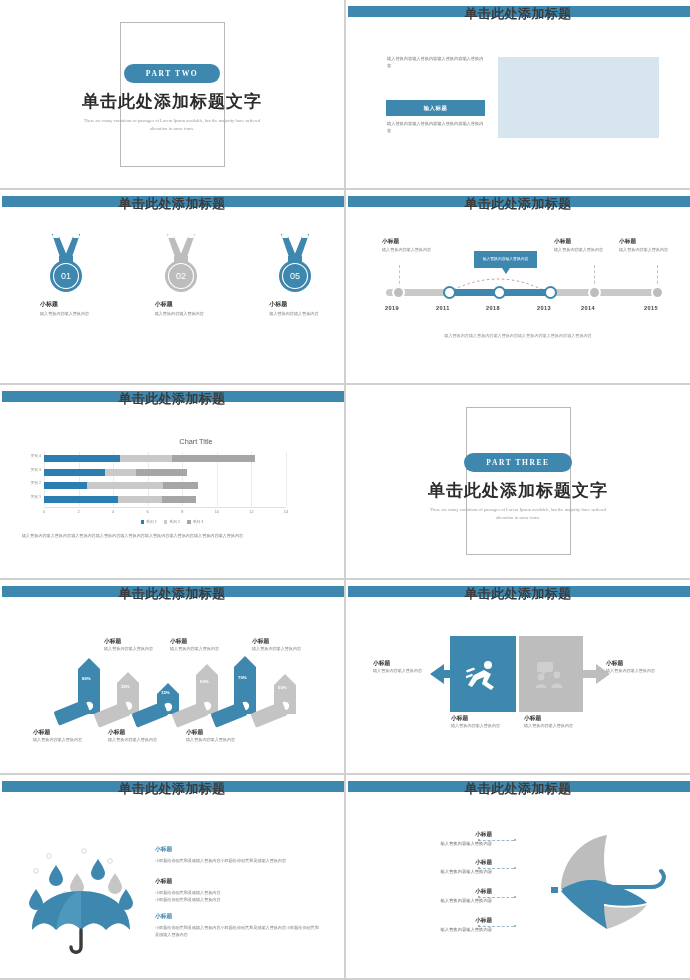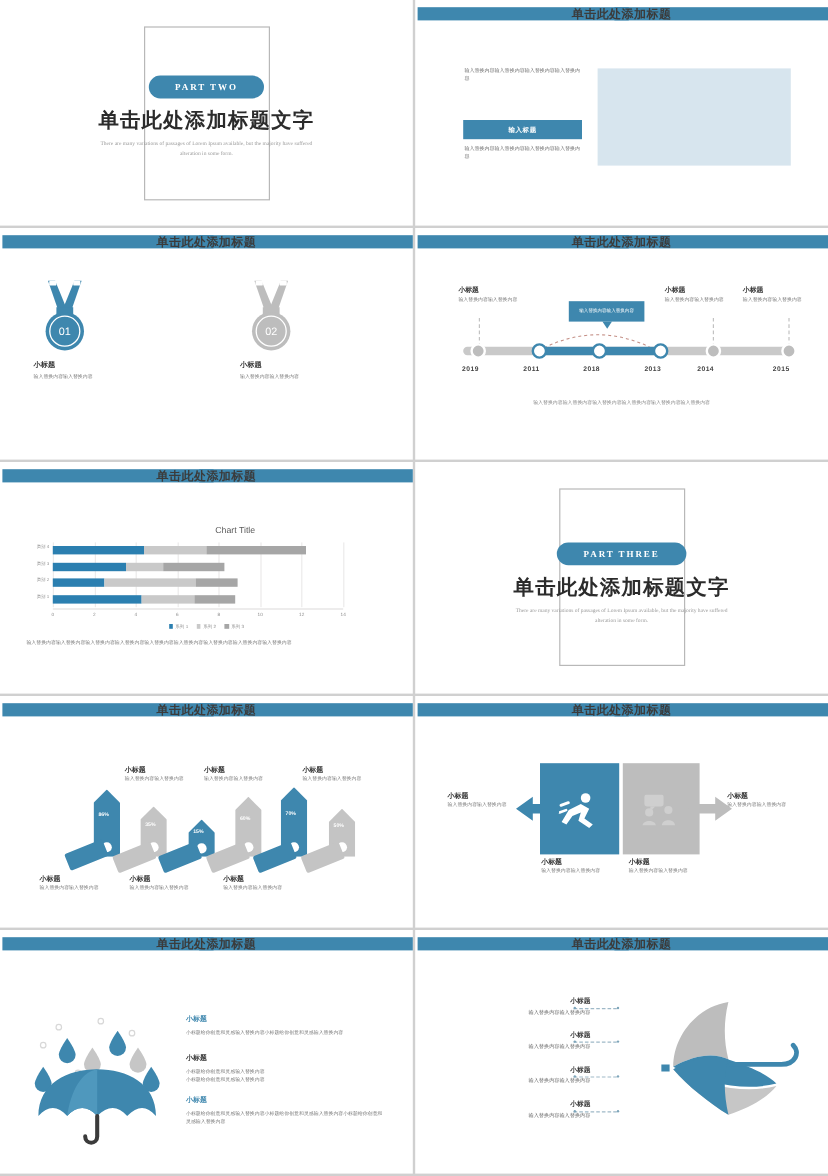--- a/index.html
+++ b/index.html
@@ -11,21 +11,21 @@
           grid-template-rows:188px 193px 193px 193px 203px;
           gap:2px 2px; background:#d0d0d0; padding:0; }
 
   .slide { background:#ffffff; position:relative; overflow:hidden; }
 
   
   .hdr { position:absolute; left:0; top:6px; width:100%; height:11px; }
   .hdr .bar-l { position:absolute; left:2px; top:0; width:176px; height:11px; background:#3e87ae; }
   .hdr .bar-r { position:absolute; right:-2px; top:0; width:180px; height:11px; background:#3e87ae; }
   .hdr .htxt { position:absolute; left:0; right:0; top:-1px; text-align:center;
-               font-size:10px; font-weight:bold; color:#3b3b3b; letter-spacing:.4px; }
+               font-size:13px; font-weight:bold; color:#3b3b3b; letter-spacing:.4px; }
 
   
   .frame { position:absolute; left:120px; top:22px; width:105px; height:145px;
            border:1.4px solid #b8b8b8; }
   .sec-wrap { position:absolute; left:0; right:0; top:62px; text-align:center;font-family:Liberation Serif, serif; }
   .pill { display:inline-block; background:#3e87ae; color:#fff; font-size:7.5px;
           font-weight:bold; letter-spacing:1.6px; padding:5px 22px; border-radius:12px; }
   .sec-title { font-size:17px; font-weight:bold; color:#2b2b2b; margin-top:7px; letter-spacing:1px; }
   .sec-sub { font-size:4.6px; color:#9a9a9a; line-height:1.65; margin-top:4px; padding:0 78px; }
 
@@ -34,21 +34,21 @@
            color:#6f6f6f; line-height:1.7; }
   .s2-btn { position:absolute; left:40px; top:100px; width:99px; height:16px; background:#3e87ae;
             color:#fff; font-size:5.4px; font-weight:bold; display:flex; align-items:center;
             justify-content:center; letter-spacing:.5px; }
   .s2-p2 { position:absolute; left:41px; top:120px; width:98px; font-size:4.2px;
            color:#6f6f6f; line-height:1.7; }
   .s2-box { position:absolute; left:152px; top:57px; width:161px; height:81px; background:#d7e5ee; }
 
   
   .medals { position:absolute; left:0; top:42px; width:100%; display:flex; }
-  .medal-col { flex:1; text-align:left; padding-left:28px; }
+  .medal-col { flex:1; text-align:left; padding-left:40px; }
   .medal-svg { display:block; margin-left:2px; }
   .m-ttl { font-size:6px; font-weight:bold; color:#333; margin-top:6px; }
   .m-txt { font-size:4.1px; color:#7d7d7d; line-height:1.65; width:60px; margin-top:2px; }
 
   
   .tl { position:absolute; left:0; top:0; width:100%; height:100%; }
   .tl-lbl { position:absolute; font-size:5.7px; font-weight:bold; color:#333; }
   .tl-sub { position:absolute; font-size:4.1px; color:#7d7d7d; line-height:1.65; width:58px; }
   .tl-foot { position:absolute; left:0; right:0; bottom:45px; text-align:center;
              font-size:4.1px; color:#8a8a8a; }
@@ -158,20 +158,34 @@
           <rect x="17" y="24" width="14" height="7" fill="#bdbdbd"></rect>
           <circle cx="24" cy="44" r="16" fill="#bdbdbd"></circle>
           <circle cx="24" cy="44" r="12.5" fill="none" stroke="#fff" stroke-width="1.1"></circle>
           <text x="24" y="47" font-size="9" font-family="Liberation Sans, sans-serif" fill="#fff" text-anchor="middle">02</text>
         </svg>
         <div class="m-ttl">小标题</div>
         <div class="m-txt">输入替换内容输入替换内容</div>
       </div>
 
 
+      <div class="medal-col">
+        <svg class="medal-svg" width="48" height="62" viewBox="0 0 48 62">
+          <path d="M10 2 L16 2 L25 24 L19 28 Z" fill="#3e87ae"></path>
+          <path d="M38 2 L32 2 L23 24 L29 28 Z" fill="#3e87ae"></path>
+          <rect x="11" y="2" width="6" height="4" rx="1" fill="#fff"></rect>
+          <rect x="31" y="2" width="6" height="4" rx="1" fill="#fff"></rect>
+          <rect x="17" y="24" width="14" height="7" fill="#3e87ae"></rect>
+          <circle cx="24" cy="44" r="16" fill="#3e87ae"></circle>
+          <circle cx="24" cy="44" r="12.5" fill="none" stroke="#fff" stroke-width="1.1"></circle>
+          <text x="24" y="47" font-size="9" font-family="Liberation Sans, sans-serif" fill="#fff" text-anchor="middle">05</text>
+        </svg>
+        <div class="m-ttl">小标题</div>
+        <div class="m-txt">输入替换内容输入替换内容</div>
+      </div>
 
     </div>
   </div>
 
   <div class="slide">
     <div class="hdr">
       <div class="bar-l"></div>
       <div class="bar-r"></div>
       <div class="htxt">单击此处添加标题</div>
     </div>

